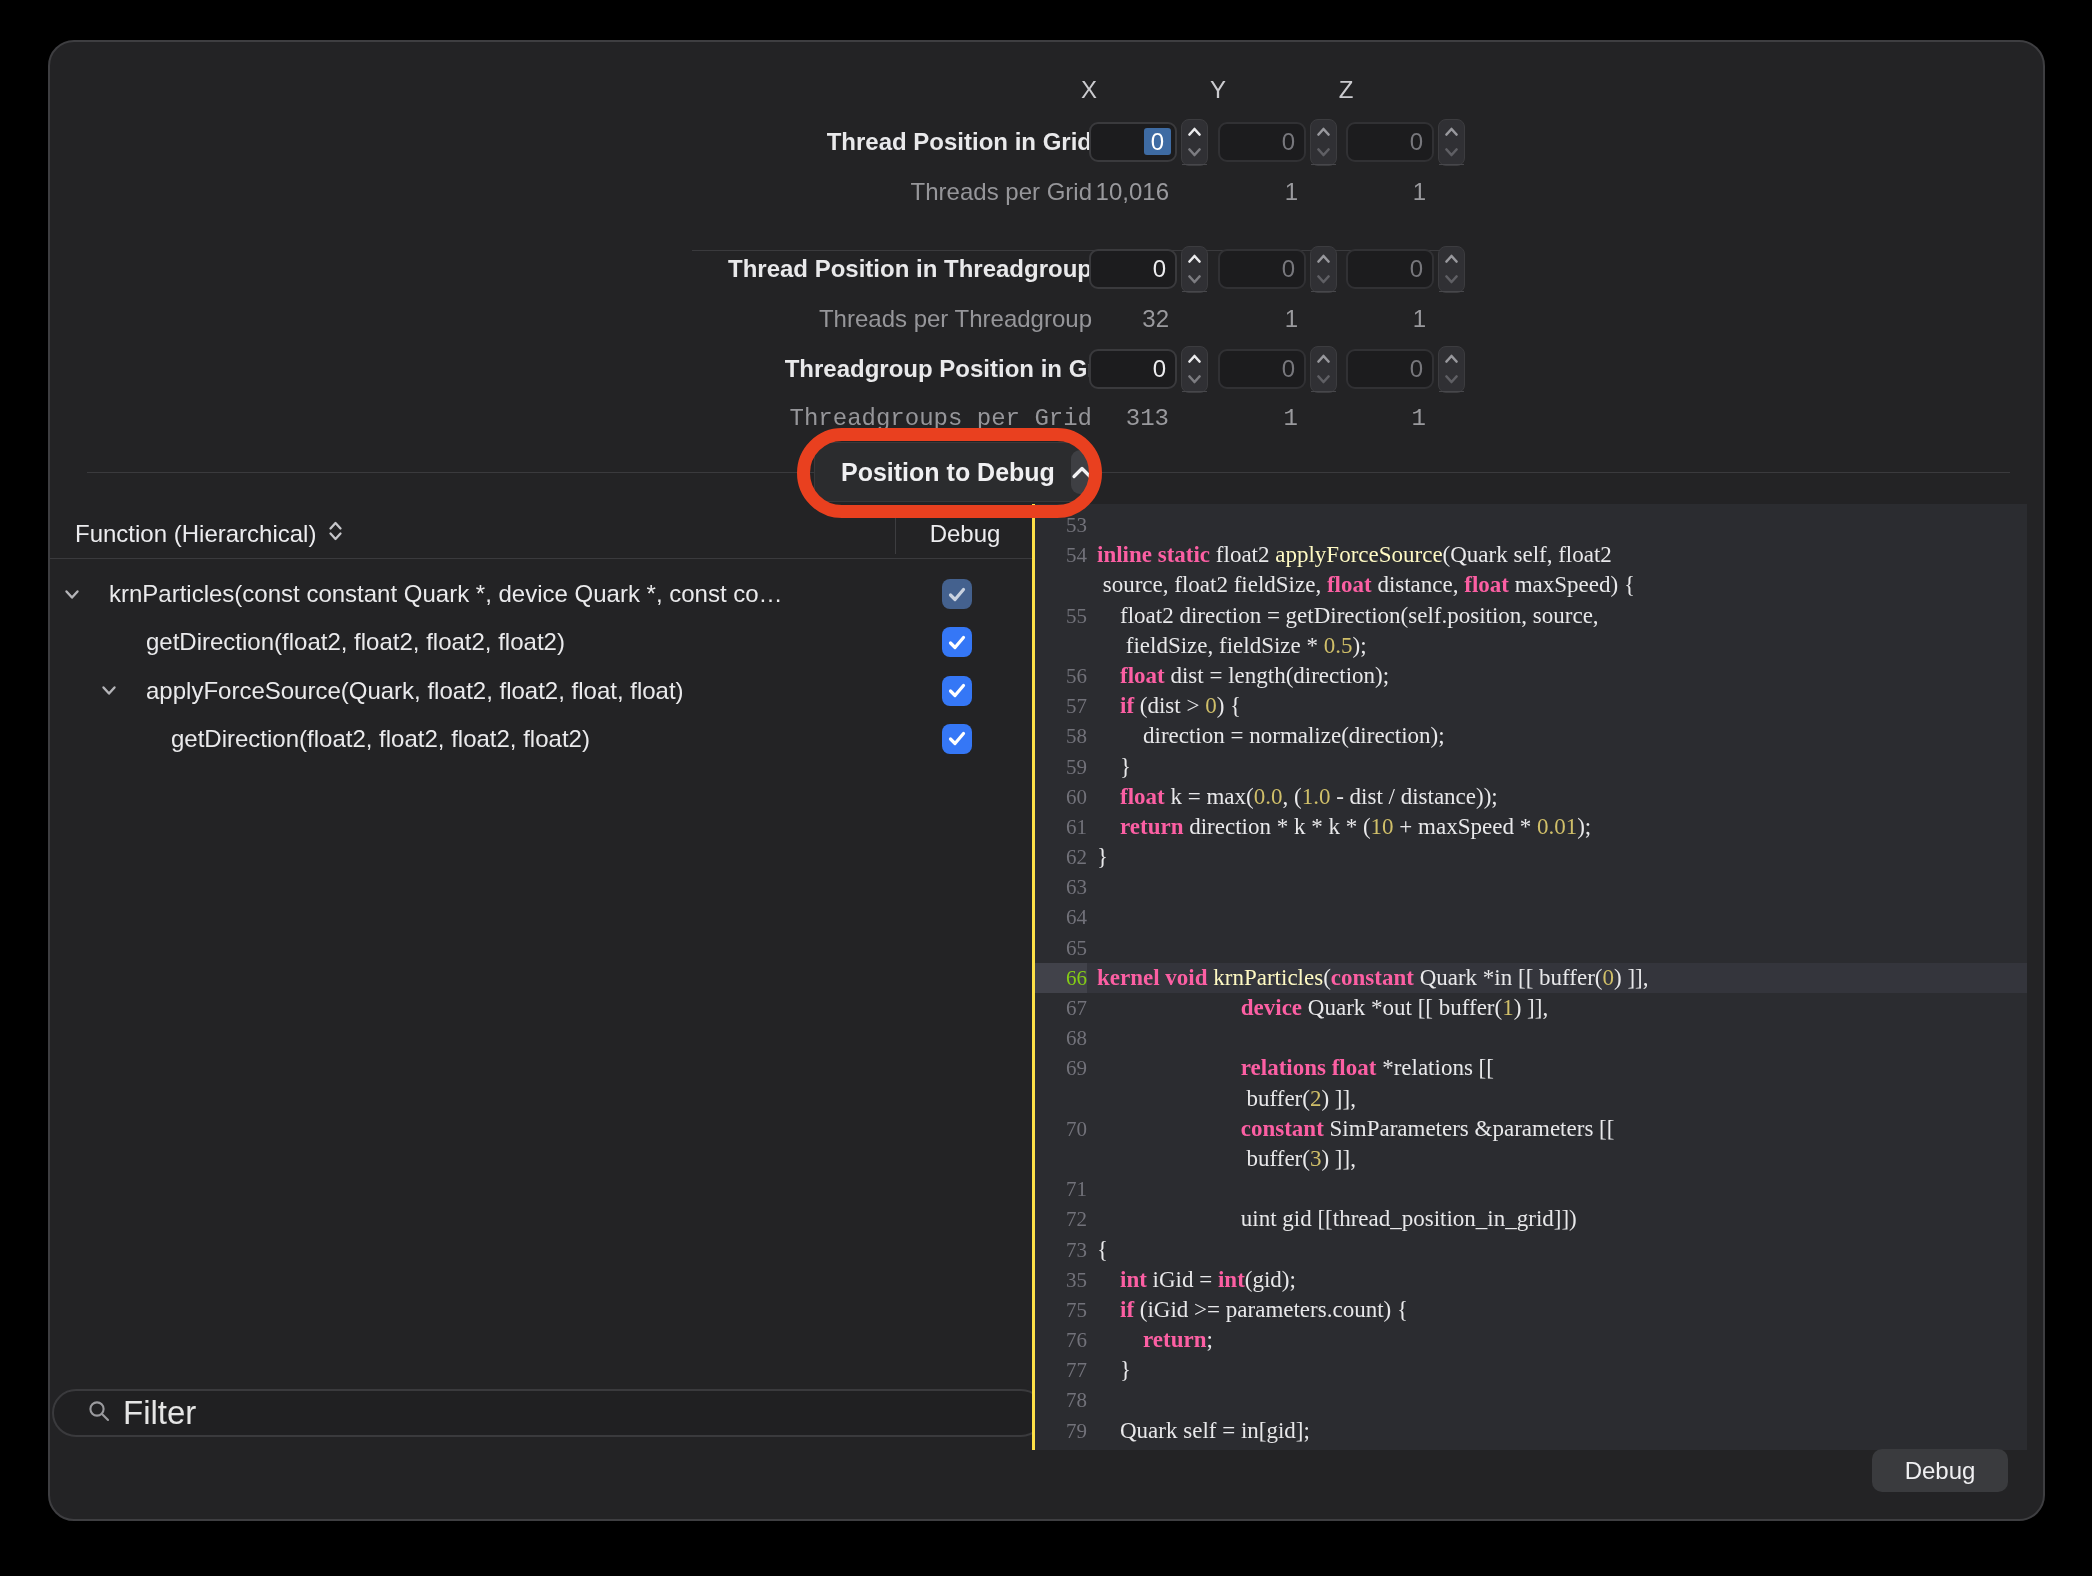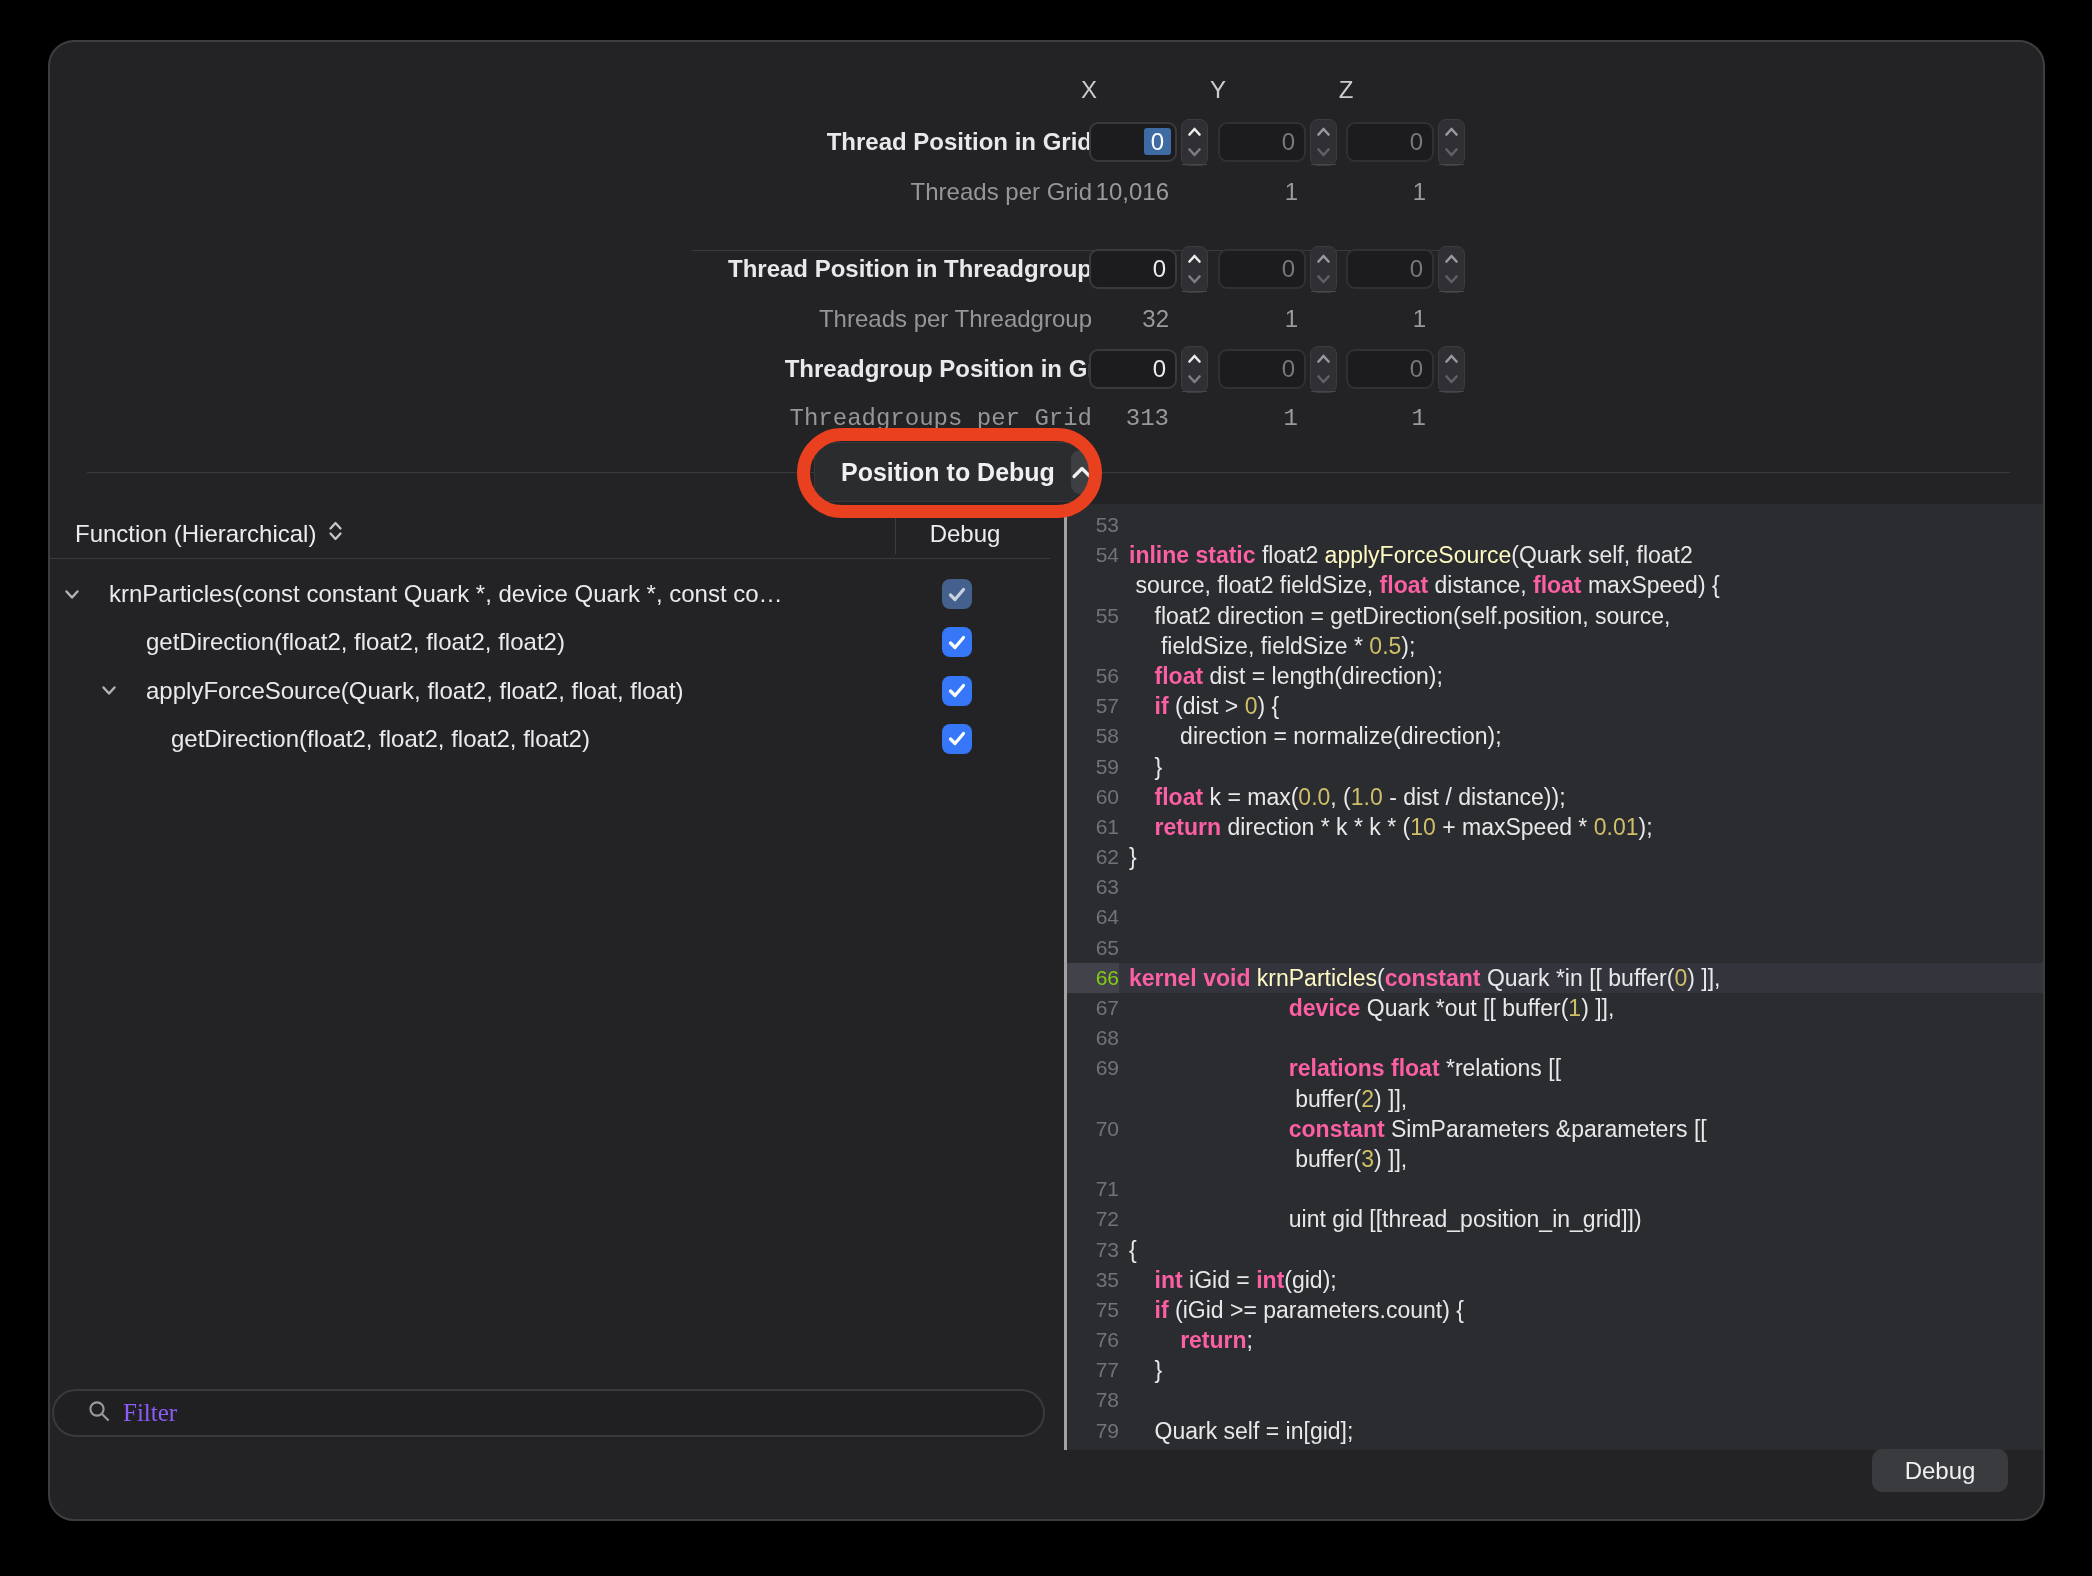--- a/index.html
+++ b/index.html
@@ -40,25 +40,25 @@
   .col-div{position:absolute;left:845px;top:470px;width:1px;height:42px;background:#3d3d40;}
   .th-line{position:absolute;left:0;top:516px;width:1000px;height:1px;background:#3a3a3d;}
   .trow{position:absolute;left:0;width:1000px;height:48px;}
   .tchev{position:absolute;top:0;height:48px;display:flex;align-items:center;}
   .tlabel{position:absolute;top:0;line-height:48px;font-size:24px;color:#eaeaec;white-space:nowrap;}
   .cbox{position:absolute;left:892px;top:9px;width:30px;height:30px;border-radius:8px;background:#3577f6;
         display:flex;align-items:center;justify-content:center;}
   .cbox.muted{background:#44618e;}
   .filter{position:absolute;left:2px;top:1347px;width:993px;height:48px;border:2px solid #3a3a3d;border-radius:24px;
           background:#202022;display:flex;align-items:center;padding-left:34px;gap:12px;box-sizing:border-box;}
-  .filter-text{font-size:25px;color:#8b5cf6;font-family:Liberation Serif, serif;}
-
-  
-  .code{position:absolute;left:1014px;top:462px;width:995px;height:946px;background:#2b2c30;border-left:3px solid #a3a3a3;
-        box-sizing:border-box;padding-top:6px;font-family:Liberation Sans, sans-serif;overflow:hidden;}
+  .filter-text{font-size:33px;color:#e5e5e5;}
+
+  
+  .code{position:absolute;left:982px;top:462px;width:995px;height:946px;background:#2b2c30;border-left:3px solid #fde047;
+        box-sizing:border-box;padding-top:6px;font-family:Liberation Serif, serif;overflow:hidden;}
   .crow{display:flex;height:30.2px;line-height:30.2px;font-size:23px;white-space:pre;}
   .gut{width:52px;text-align:right;color:#72727a;font-size:21px;flex:none;}
   .cde{margin-left:10px;color:#e8e8ea;}
   .crow.hl{background:#34353c;}
   .crow.hl .gut{background:#41424a;color:#84cc16;}
   .k{color:#fc5fa3;font-weight:bold;}
   .f{color:#fef9c3;}
   .n{color:#d0bf69;}
 
   

